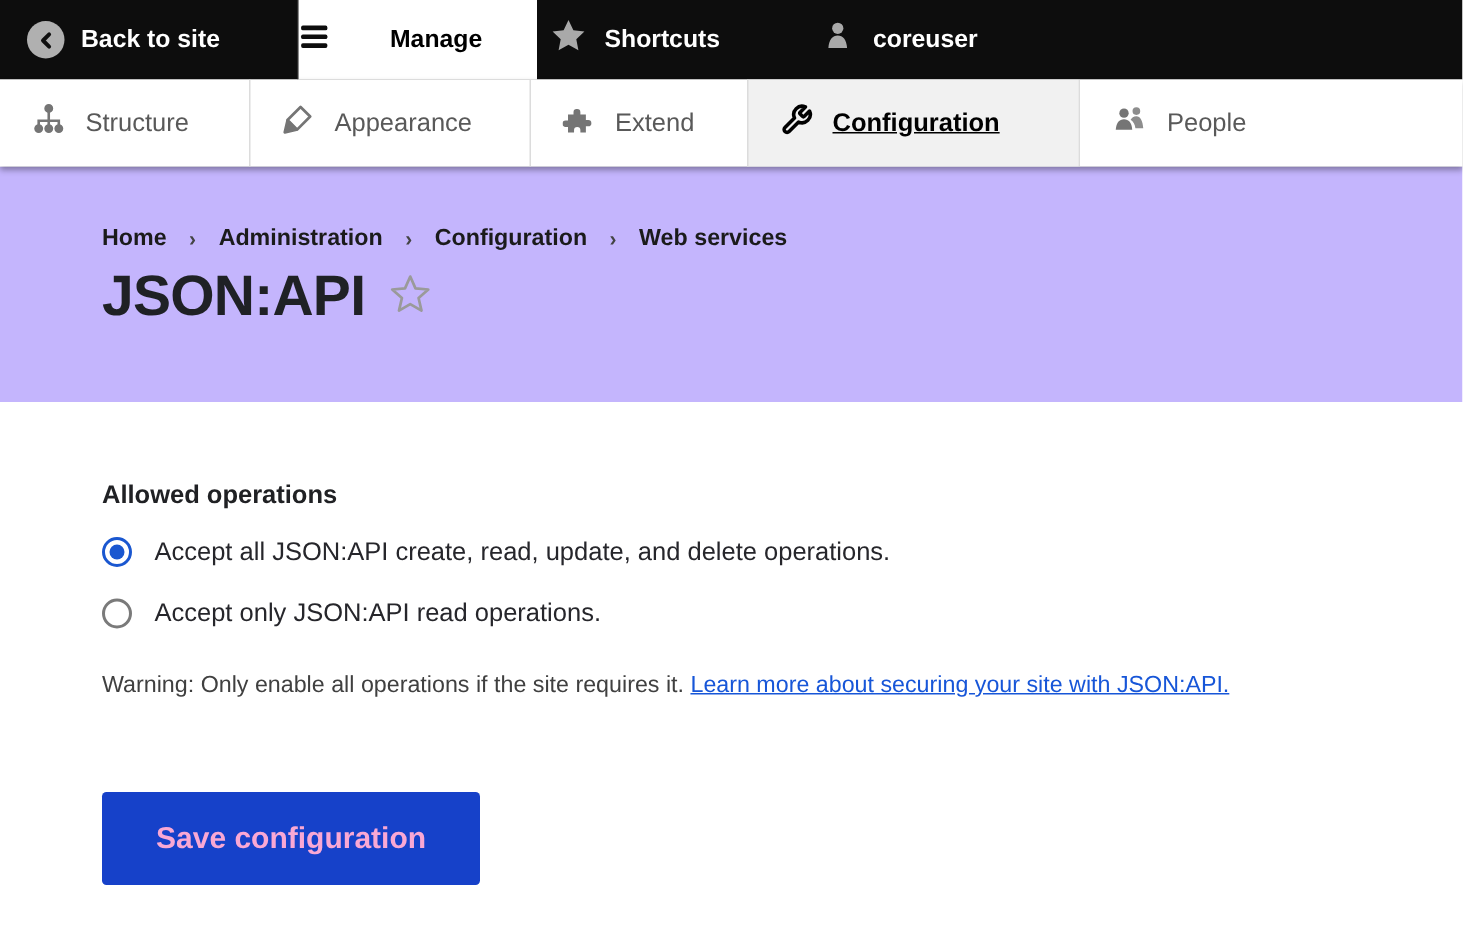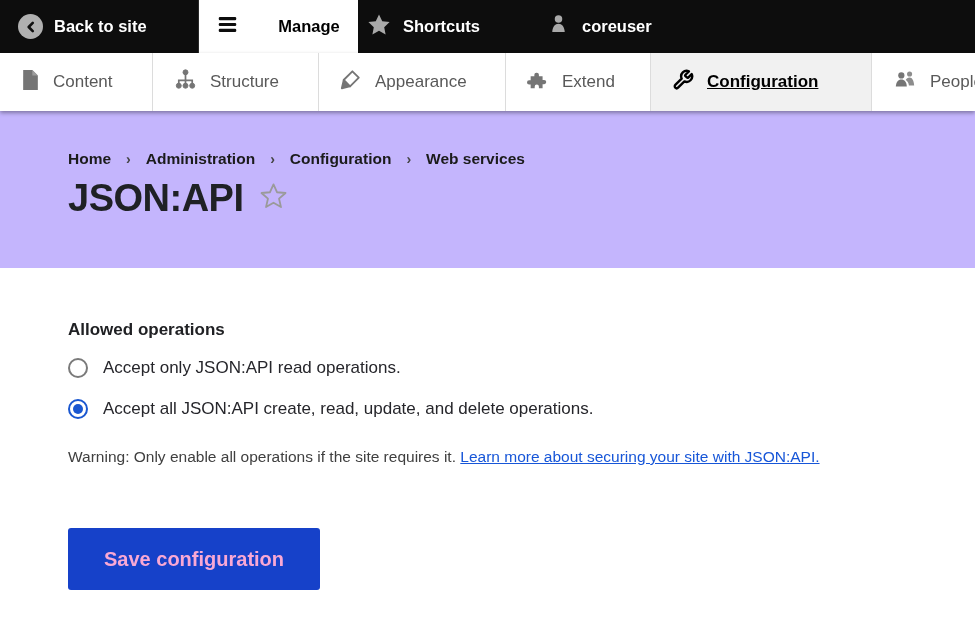--- a/index.html
+++ b/index.html
@@ -4,21 +4,21 @@
 <style>
   * { margin:0; padding:0; box-sizing:border-box; }
   html,body { width:975px; height:626px; overflow:hidden; background:#fff;
     font-family:"Liberation Sans", sans-serif; }
 
   
   .topbar { display:flex; height:53px; background:#0d0d0d; color:#fff; align-items:stretch; }
   .tb-item { display:flex; align-items:center; gap:11px; font-weight:bold;
     font-size:16.5px; cursor:pointer; white-space:nowrap; }
   .tb-back { width:199px; padding-left:18px; border-right:1px solid #2a2a2a; }
-  .tb-manage { width:159px; justify-content:center; background:#fff; color:#000;gap:40px; }
+  .tb-manage { width:159px; justify-content:flex-start; background:#fff; color:#000;gap:40px; }
   .tb-shortcuts { width:162px; padding-left:8px; }
   .tb-user { padding-left:26px; }
   .back-circle { width:25px; height:25px; border-radius:50%; background:#b0b0b0;
     display:flex; align-items:center; justify-content:center; flex:0 0 auto; }
 
   
   .toolbar { position:relative; z-index:2; display:flex; height:58px; background:#fff;
     width:975px; overflow:hidden; box-shadow:0 2px 4px rgba(0,0,0,.35); }
   .tab { display:flex; align-items:center; gap:13px; padding-left:21px;
     color:#595959; font-size:17px; cursor:pointer; border-left:1px solid #dcdcdc;
@@ -94,29 +94,20 @@
       <svg width="25" height="25" viewBox="0 0 24 24" fill="#a9a9a9">
           <circle cx="12" cy="6.6" r="3.6"></circle>
           <path d="M12 11.2c-3.3 0-5.6 2.6-6 8h12c-.4-5.4-2.7-8-6-8z"></path>
         </svg>
     </span>
     <span>coreuser</span>
   </div>
 </div>
 
 <div class="toolbar">
-  <div class="tab tab-content">
-    <span>
-      <svg width="19" height="22" viewBox="0 0 20 24" fill="#757575">
-          <path d="M2 1h10l6 6v16H2z"></path>
-          <path d="M12 1l6 6h-6z" fill="#9d9d9d"></path>
-        </svg>
-    </span>
-    <span class="tab-label">Content</span>
-  </div>
   <div class="tab tab-structure">
     <span>
       <svg width="23" height="23" viewBox="0 0 24 24" fill="#757575" stroke="#757575">
           <circle cx="12" cy="4.5" r="2.6"></circle>
           <circle cx="5" cy="18.5" r="2.6"></circle>
           <circle cx="12" cy="18.5" r="2.6"></circle>
           <circle cx="19" cy="18.5" r="2.6"></circle>
           <path d="M12 6v5M5 18v-5h14v5M12 11v7" fill="none" stroke-width="1.8"></path>
         </svg>
     </span>
@@ -179,27 +170,27 @@
           <path d="M12 2.6l2.7 6.1 6.6.6-5 4.4 1.5 6.5-5.8-3.4-5.8 3.4 1.5-6.5-5-4.4 6.6-.6z"></path>
         </svg>
     </span>
   </div>
 </div>
 
 <div class="main">
   <div class="form-label">Allowed operations</div>
 
   <div class="radio-row">
-    <span class="radio"></span>
-    <span class="radio-label">Accept only JSON:API read operations.</span>
+    <span class="radio selected"></span>
+    <span class="radio-label">Accept all JSON:API create, read, update, and delete operations.</span>
   </div>
 
   <div class="radio-row">
-    <span class="radio selected"></span>
-    <span class="radio-label">Accept all JSON:API create, read, update, and delete operations.</span>
+    <span class="radio"></span>
+    <span class="radio-label">Accept only JSON:API read operations.</span>
   </div>
 
   <p class="warning">
     <span>Warning: Only enable all operations if the site requires it.</span>
     <a>Learn more about securing your site with JSON:API.</a>
   </p>
 
   <div class="actions">
     <button class="save-btn">Save configuration</button>
   </div>

